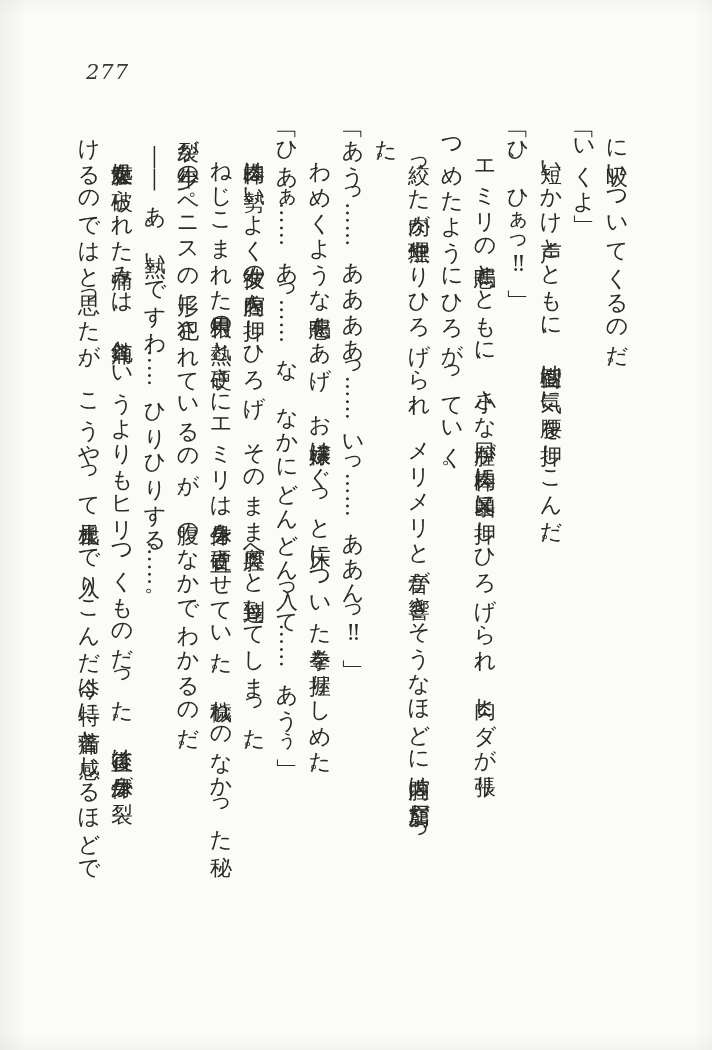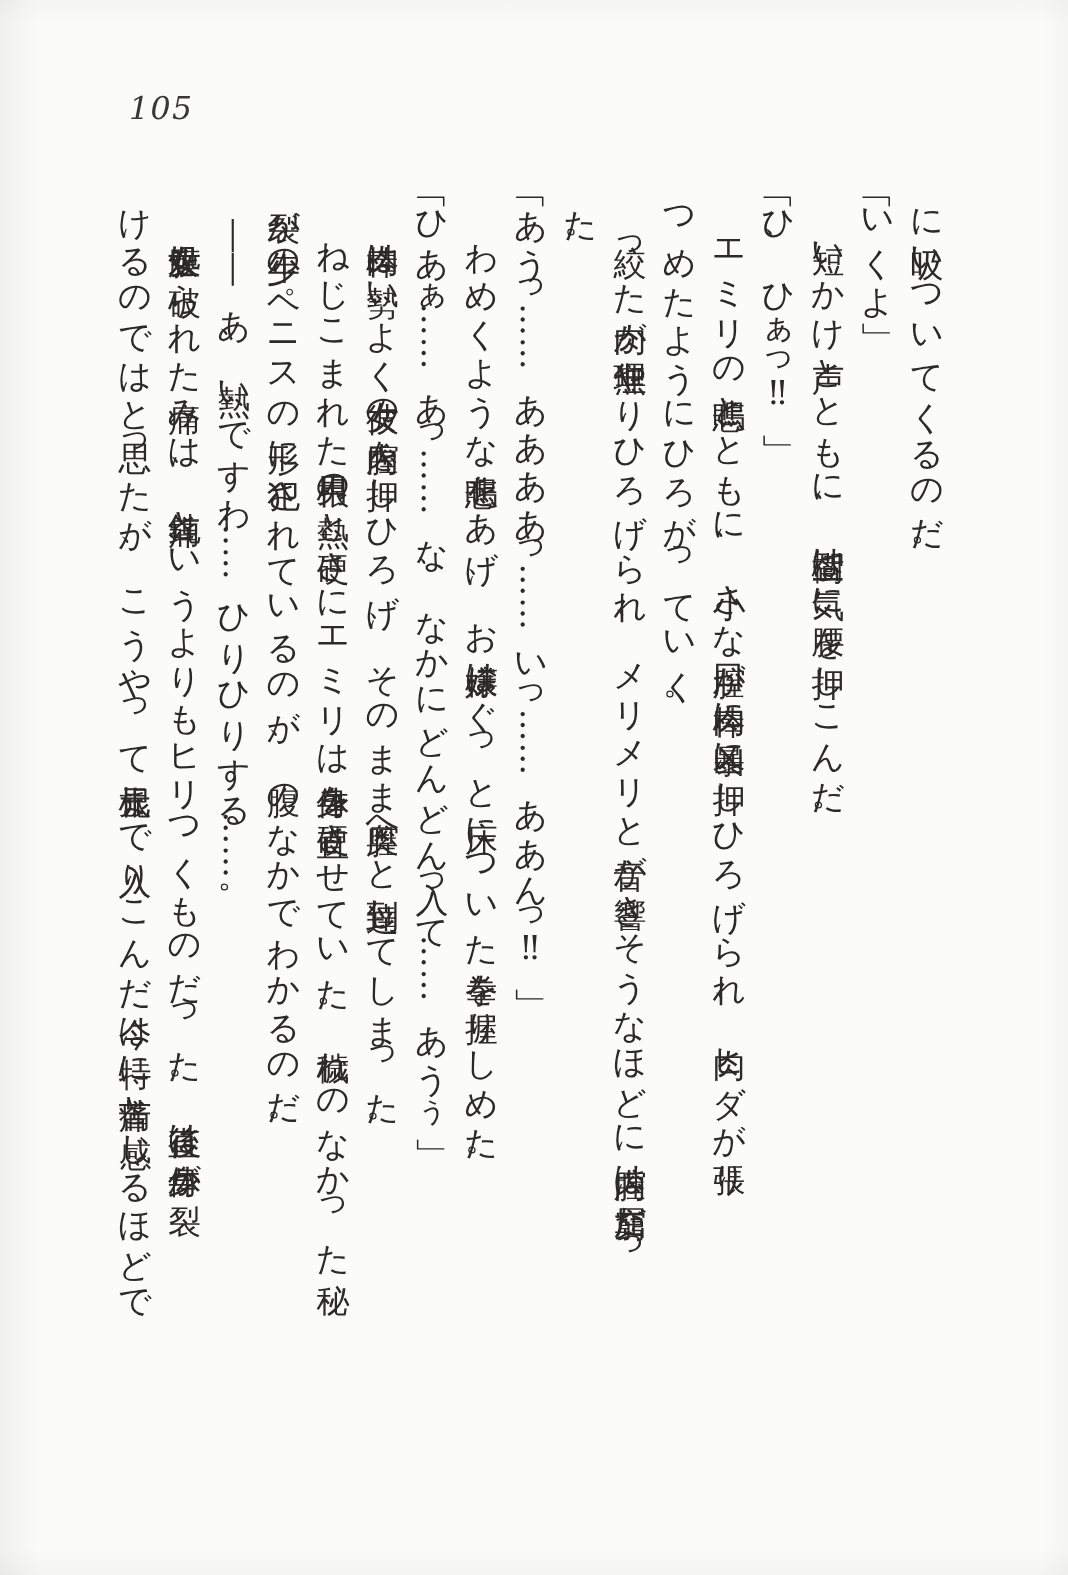--- a/index.html
+++ b/index.html
@@ -50,21 +50,21 @@
     padding: 0;
   }
   .text-block p.line.indent {
     text-indent: 1em;
   }
 </style>
 </head>
 <body>
 
 <div class="page">
-  <div class="page-number">105</div>
+  <div class="page-number">277</div>
 
   <div class="text-block">
       <p class="line">に吸いついてくるのだ。</p>
       <p class="line">「いくよ」</p>
       <p class="line indent">短いかけ声とともに、智樹は一気に腰を押しこんだ。</p>
       <p class="line">「ひ、ひぁっ‼」</p>
       <p class="line indent">エミリの悲鳴とともに、小さな膣口が肉棒に凶暴に押しひろげられ、肉ヒダが張り</p>
       <p class="line">つめたようにひろがっていく。</p>
       <p class="line indent">絞った肉が無理やりひろげられ、メリメリと音が響きそうなほどに膣内は窮屈だっ</p>
       <p class="line">た。</p>

